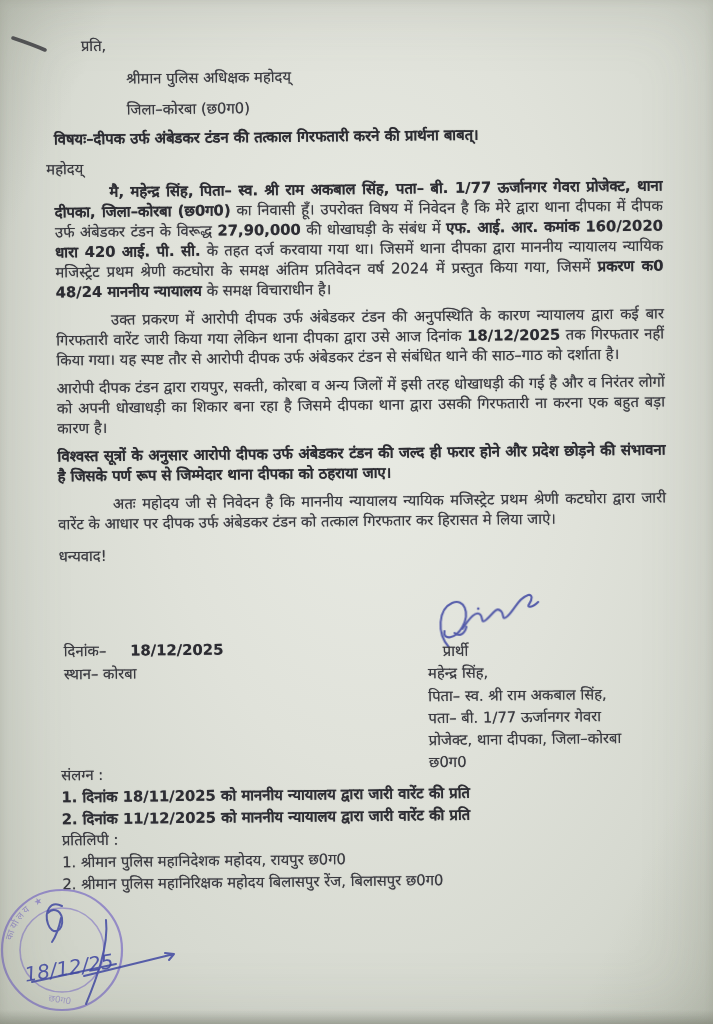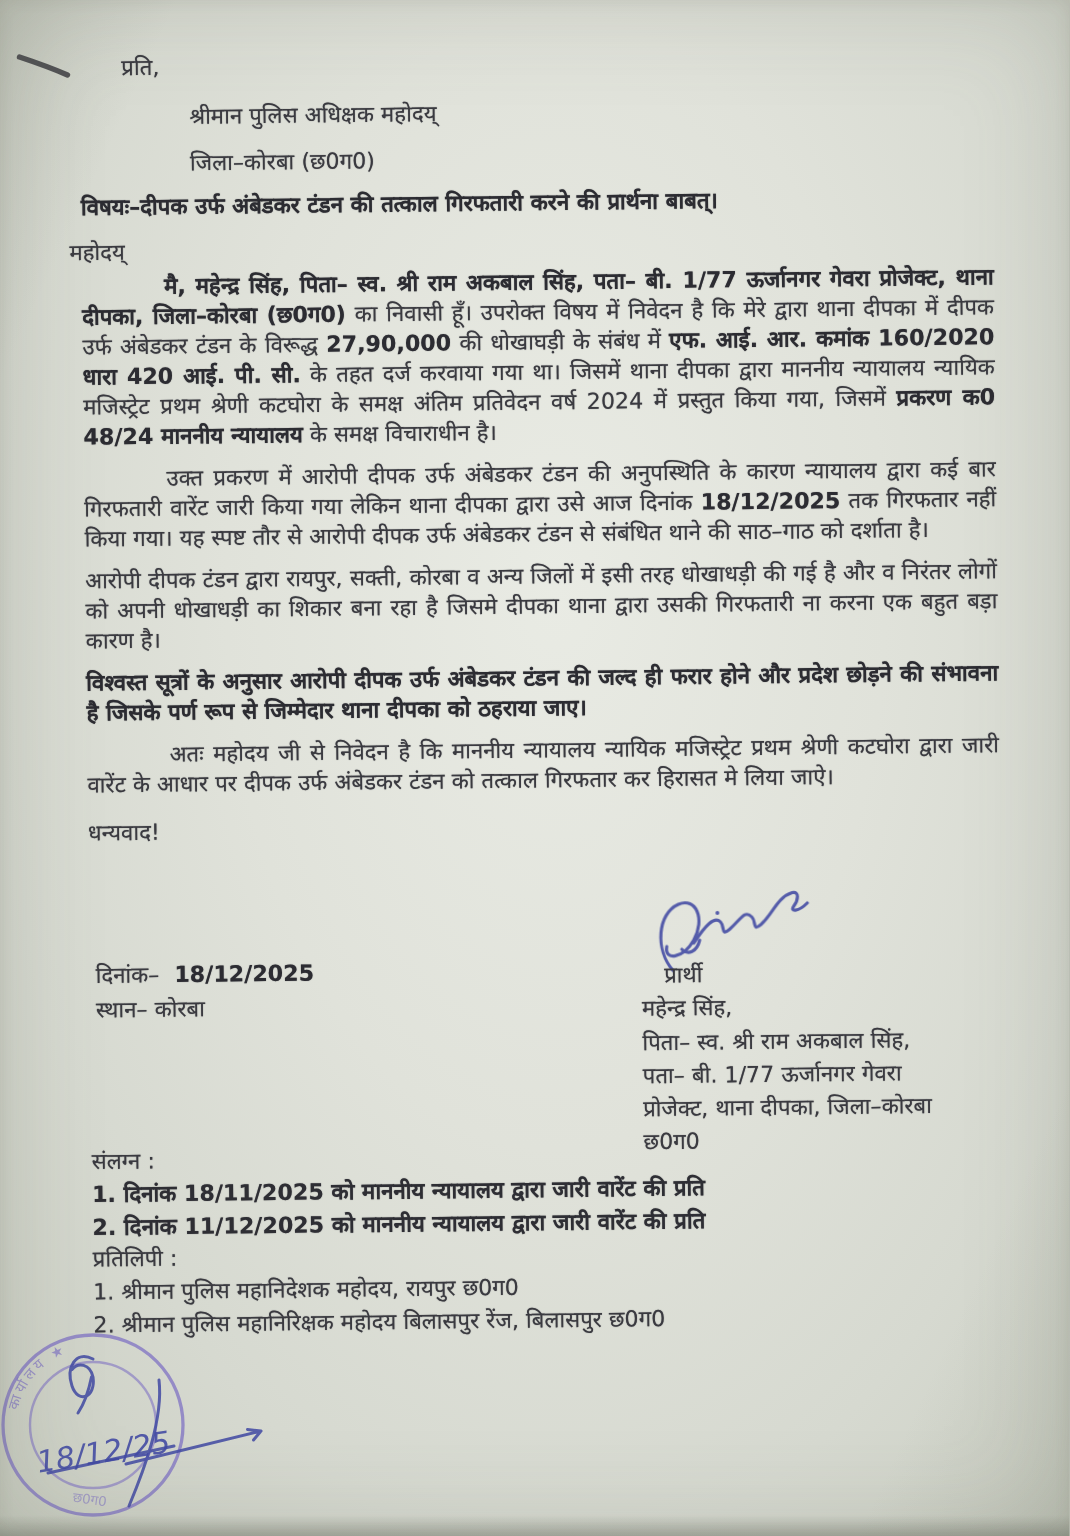--- a/index.html
+++ b/index.html
@@ -24,21 +24,21 @@
   .addr-1{left:130px;top:66px;}
   .addr-2{left:130px;top:97px;}
   .subject{left:57px;top:126px;font-weight:bold;color:#2c2c32;width:620px;}
   .salutation{left:49px;top:156px;}
   .bodycol{left:57px;top:179px;width:608px;text-align:justify;}
   .bodycol p{margin:0 0 0 0;padding:0;}
   .bodycol p + p{margin-top:8px;}
   .indent{text-indent:55px;}
   .closing{margin-top:12px !important;}
   .dateplace{left:61px;top:636px;line-height:23px;}
-  .dateplace .dlabel{margin-right:10px;}
+  .dateplace .dlabel{margin-right:24px;}
   .signatory{left:425px;top:641px;line-height:22.3px;width:250px;}
   .sig-title{padding-left:15px;}
   .encl{left:57px;top:761px;line-height:21.8px;width:620px;}
   .enc-item{font-weight:600;color:#2e2e34;}
   svg{position:absolute;overflow:visible;}
   .pen-mark{left:10px;top:34px;}
   .signature{left:430px;top:588px;filter:blur(0.3px);}
   .stamp{left:-12px;top:884px;filter:blur(0.35px);}
 </style>
 </head>

